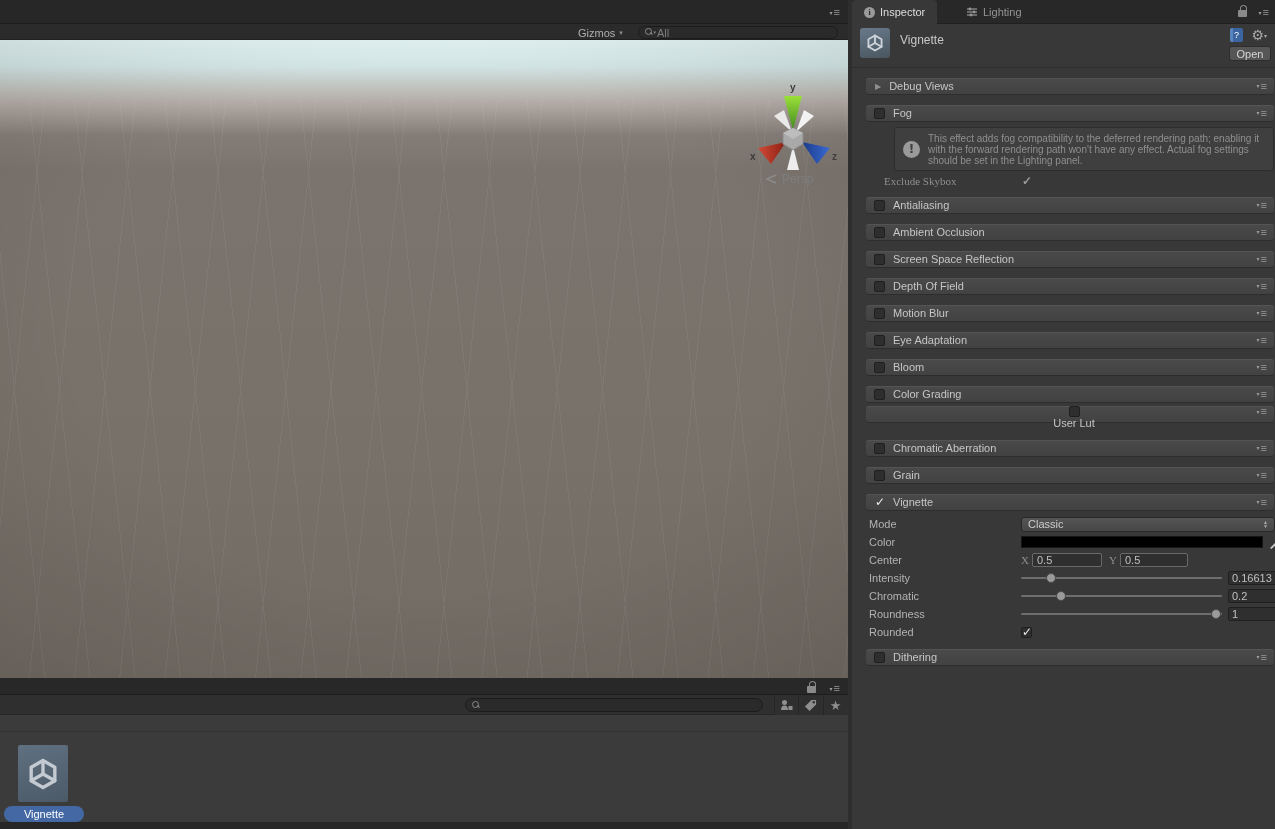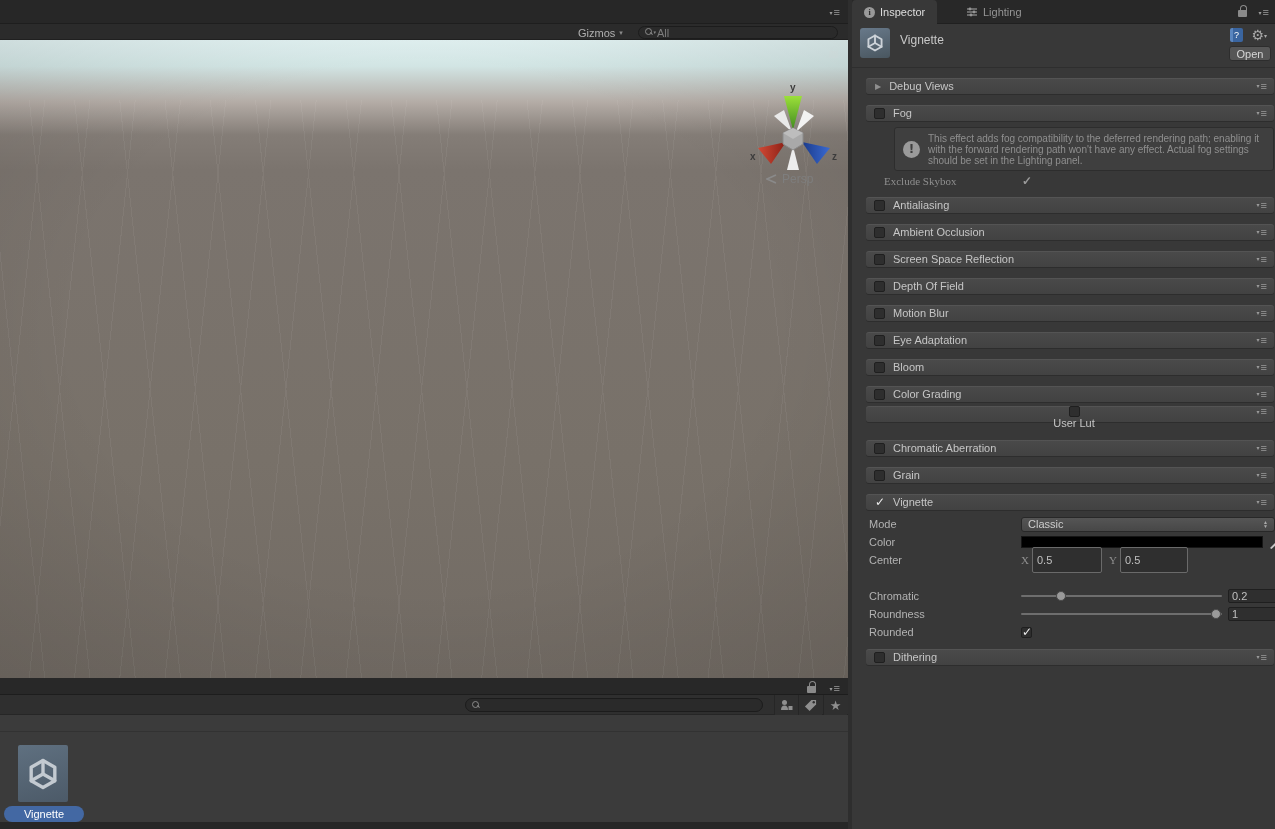--- a/index.html
+++ b/index.html
@@ -84,21 +84,21 @@
   #fog-helpbox { left:42px; top:127px; width:380px; height:44px; background:#3f3f3f; border:1px solid #2d2d2d; border-radius:3px;
     display:flex; align-items:center; gap:8px; padding:0 8px; }
   .warn-ic { width:17px; height:17px; border-radius:50%; background:#9a9a9a; color:#3f3f3f; flex:0 0 auto;
     display:flex; align-items:center; justify-content:center; font-weight:bold; font-size:12px; font-family:"DejaVu Sans",sans-serif; }
   #fog-helptext { color:#8f8f8f; font-size:10px; line-height:11px; }
 
   .prop-row { position:absolute; left:17px; width:406px; height:16px; display:flex; align-items:center; }
   .prop-lbl { color:#b2b2b2; }
   .ctrl { position:absolute; left:152px; }
   .txtfield { background:#2f2f2f; border:1px solid #6a6a6a; border-radius:2px; height:14px; color:#c0c0c0;
-    display:flex; align-items:center; padding:12px 4px; }
+    display:flex; align-items:center; padding:0 4px; }
   #mode-dd { left:152px; width:254px; height:15px; background:linear-gradient(180deg,#555,#474747); border:1px solid #282828;
     border-radius:3px; display:flex; align-items:center; color:#cdcdcd; padding:0 6px; cursor:pointer; }
   #mode-dd .updown { margin-left:auto; display:flex; flex-direction:column; line-height:4px; font-size:5px; color:#aaa; }
   #color-swatch { left:152px; width:242px; height:12px; background:#000; border:1px solid #161616; cursor:pointer; }
   .slider { position:absolute; left:152px; width:201px; height:16px; cursor:pointer; }
   .slider .track { position:absolute; left:0; right:0; top:7px; height:2px; background:#6e6e6e; border-radius:1px; }
   .slider .thumb { position:absolute; top:3px; width:10px; height:10px; border-radius:50%; background:#9a9a9a; border:1px solid #4a4a4a; }
   .val-box { position:absolute; left:359px; width:52px; height:14px; background:#2f2f2f; border:1px solid #1f1f1f; border-radius:2px;
     color:#c0c0c0; display:flex; align-items:center; padding:0 3px; overflow:hidden; white-space:nowrap; }
 
@@ -416,20 +416,30 @@
     <span class="abs dim" style="left:152px;">X</span>
     <div class="txtfield abs" style="left:163px; width:70px;">
       <span>0.5</span>
     </div>
     <span class="abs dim" style="left:240px;">Y</span>
     <div class="txtfield abs" style="left:251px; width:68px;">
       <span>0.5</span>
     </div>
   </div>
 
+  <div class="prop-row" style="top:570px;">
+    <span class="prop-lbl">Intensity</span>
+    <div class="slider">
+        <div class="track"></div>
+        <div class="thumb" style="left: calc(15% - 5px);"></div>
+      </div>
+    <div class="val-box">
+        <span>0.16613</span>
+      </div>
+  </div>
   <div class="prop-row" style="top:588px;">
     <span class="prop-lbl">Chromatic</span>
     <div class="slider">
         <div class="track"></div>
         <div class="thumb" style="left: calc(20% - 5px);"></div>
       </div>
     <div class="val-box">
         <span>0.2</span>
       </div>
   </div>

